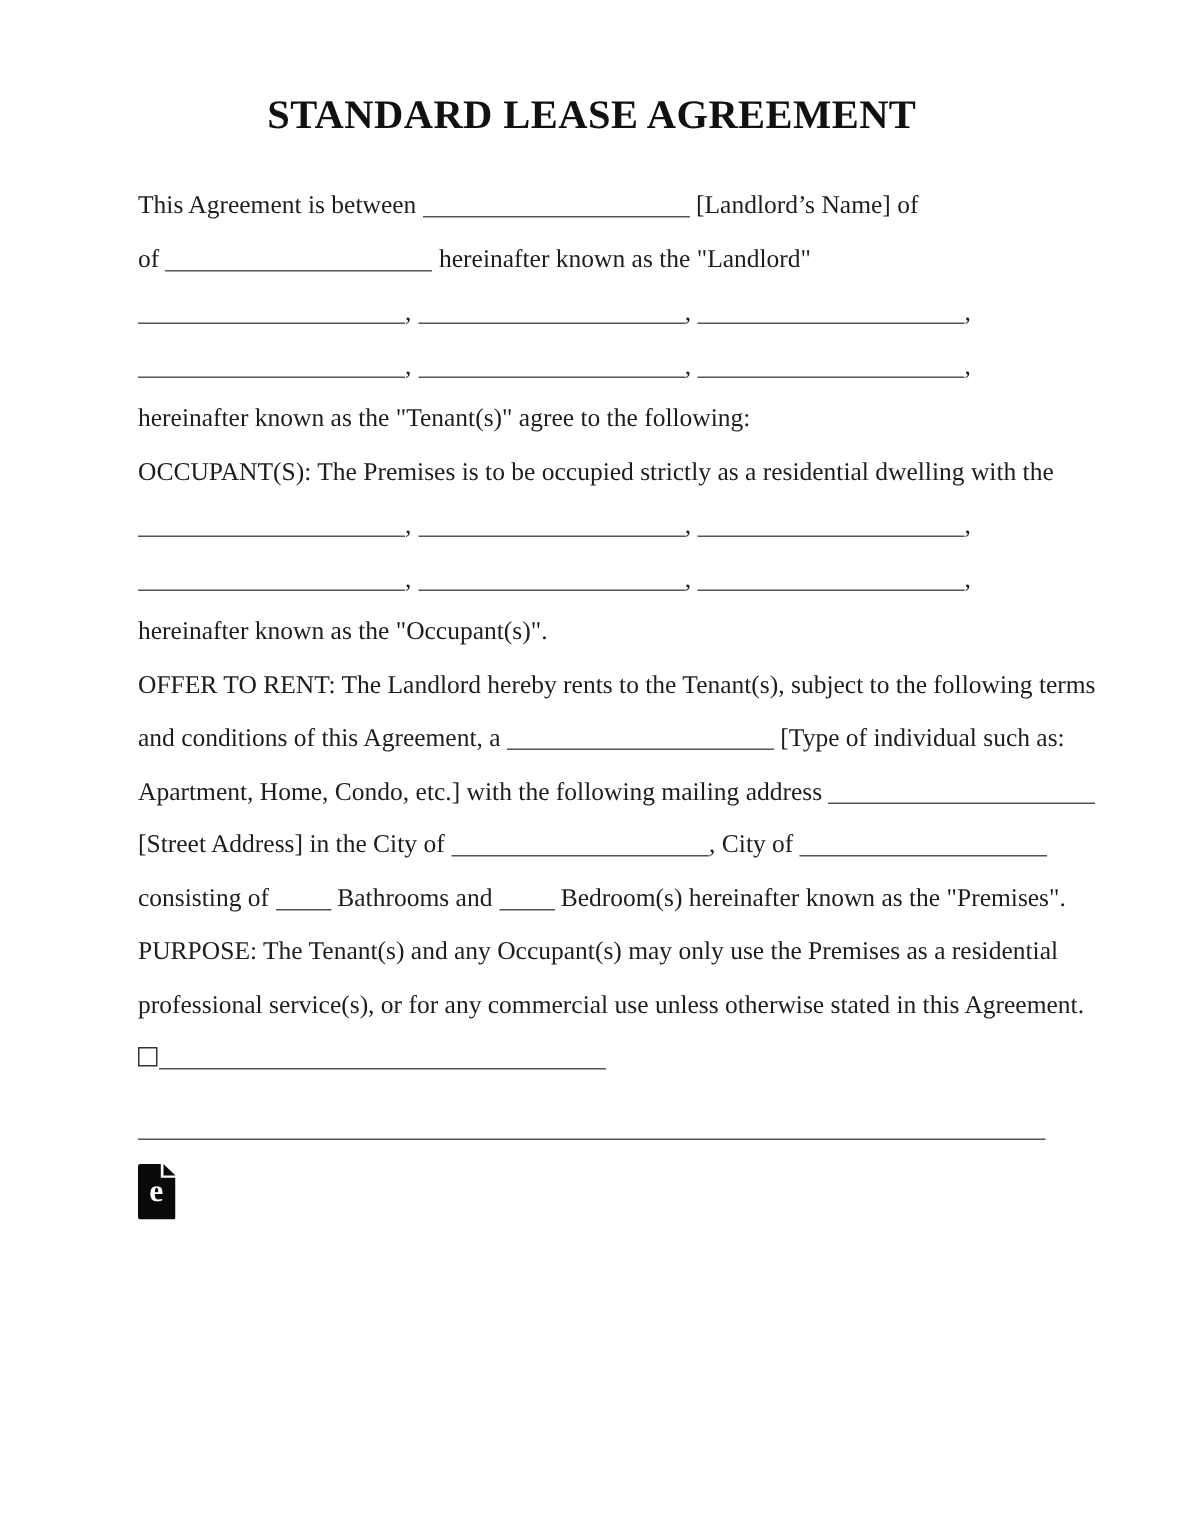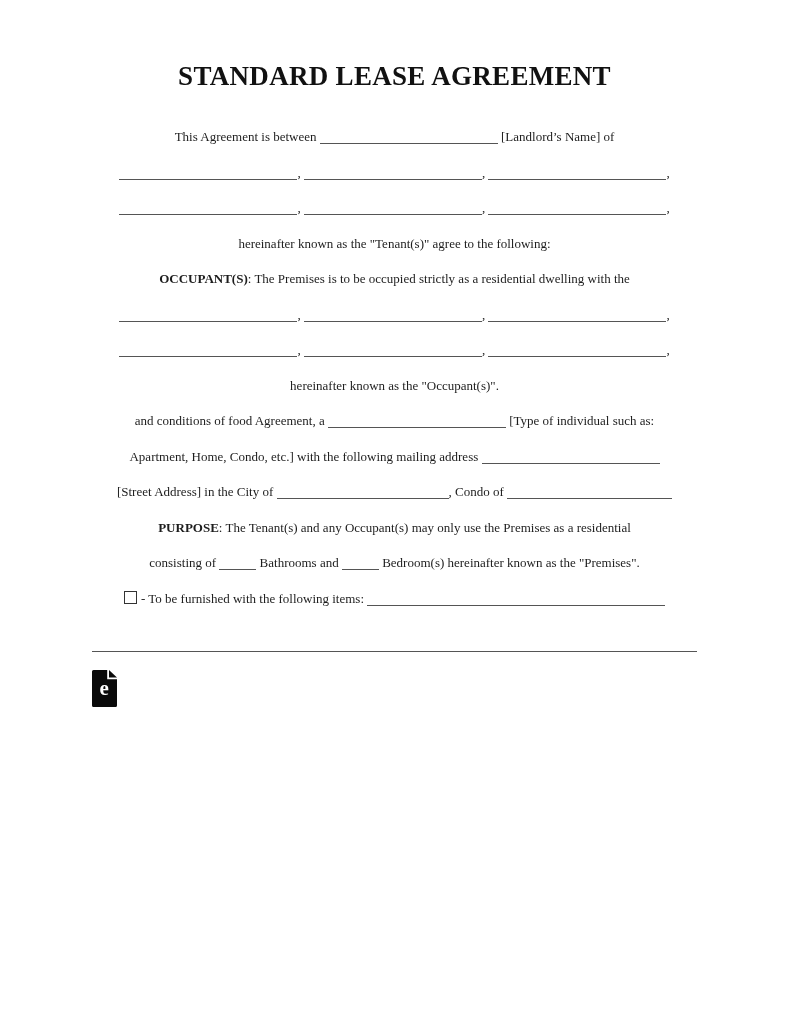--- a/index.html
+++ b/index.html
@@ -18,31 +18,30 @@
   .title {
     text-align: center;
     font-weight: bold;
     font-size: 27px;
     line-height: 33px;
     letter-spacing: 0.3px;
     color: #111111;
   }
   .doc {
     margin-top: 26px;
-    font-size: 13px;
-    text-align: center;
+    font-size: 17px;
   }
   .line {
     height: 35.5px;
     line-height: 35.5px;
     white-space: pre;
   }
   .line.gap { margin-top: 11px; }
   .run { }
-  .run.bold { font-weight: bold; }
+  .run.bold { font-weight: normal; }
   .blank {
     display: inline-block;
     height: 5px;
     border-bottom: 1px solid #555555;
     vertical-align: -3px;
   }
   .checkbox {
     display: inline-block;
     width: 11px;
     height: 11px;
@@ -54,33 +53,36 @@
   .footer { margin-top: 7px; }
   .logo-svg { display: block; }
 </style>
 </head>
 <body>
 
 <div class="page" style="color: rgb(29, 29, 29);">
   <div class="title" style="color: rgb(17, 17, 17);">STANDARD LEASE AGREEMENT</div>
   <div class="doc">
       <div class="line"><span class="run">This Agreement is between </span><span class="blank" style="width: 178px; border-bottom-color: rgb(85, 85, 85);"></span><span class="run"> [Landlord’s Name] of</span></div>
+      <div class="line"><span class="run">of </span><span class="blank" style="width: 178px; border-bottom-color: rgb(85, 85, 85);"></span><span class="run"> hereinafter known as the "Landlord"</span></div>
       <div class="line"><span class="blank" style="width: 178px; border-bottom-color: rgb(85, 85, 85);"></span><span class="run">, </span><span class="blank" style="width: 178px; border-bottom-color: rgb(85, 85, 85);"></span><span class="run">, </span><span class="blank" style="width: 178px; border-bottom-color: rgb(85, 85, 85);"></span><span class="run">,</span></div>
       <div class="line"><span class="blank" style="width: 178px; border-bottom-color: rgb(85, 85, 85);"></span><span class="run">, </span><span class="blank" style="width: 178px; border-bottom-color: rgb(85, 85, 85);"></span><span class="run">, </span><span class="blank" style="width: 178px; border-bottom-color: rgb(85, 85, 85);"></span><span class="run">,</span></div>
       <div class="line"><span class="run">hereinafter known as the "Tenant(s)" agree to the following:</span></div>
       <div class="line"><span class="run bold">OCCUPANT(S)</span><span class="run">: The Premises is to be occupied strictly as a residential dwelling with the</span></div>
       <div class="line"><span class="blank" style="width: 178px; border-bottom-color: rgb(85, 85, 85);"></span><span class="run">, </span><span class="blank" style="width: 178px; border-bottom-color: rgb(85, 85, 85);"></span><span class="run">, </span><span class="blank" style="width: 178px; border-bottom-color: rgb(85, 85, 85);"></span><span class="run">,</span></div>
       <div class="line"><span class="blank" style="width: 178px; border-bottom-color: rgb(85, 85, 85);"></span><span class="run">, </span><span class="blank" style="width: 178px; border-bottom-color: rgb(85, 85, 85);"></span><span class="run">, </span><span class="blank" style="width: 178px; border-bottom-color: rgb(85, 85, 85);"></span><span class="run">,</span></div>
       <div class="line"><span class="run">hereinafter known as the "Occupant(s)".</span></div>
-      <div class="line"><span class="run">and conditions of food Agreement, a </span><span class="blank" style="width: 178px; border-bottom-color: rgb(85, 85, 85);"></span><span class="run"> [Type of individual such as:</span></div>
+      <div class="line"><span class="run bold">OFFER TO RENT</span><span class="run">: The Landlord hereby rents to the Tenant(s), subject to the following terms</span></div>
+      <div class="line"><span class="run">and conditions of this Agreement, a </span><span class="blank" style="width: 178px; border-bottom-color: rgb(85, 85, 85);"></span><span class="run"> [Type of individual such as:</span></div>
       <div class="line"><span class="run">Apartment, Home, Condo, etc.] with the following mailing address </span><span class="blank" style="width: 178px; border-bottom-color: rgb(85, 85, 85);"></span></div>
-      <div class="line"><span class="run">[Street Address] in the City of </span><span class="blank" style="width: 172px; border-bottom-color: rgb(85, 85, 85);"></span><span class="run">, Condo of </span><span class="blank" style="width: 165px; border-bottom-color: rgb(85, 85, 85);"></span></div>
+      <div class="line"><span class="run">[Street Address] in the City of </span><span class="blank" style="width: 172px; border-bottom-color: rgb(85, 85, 85);"></span><span class="run">, City of </span><span class="blank" style="width: 165px; border-bottom-color: rgb(85, 85, 85);"></span></div>
+      <div class="line"><span class="run">consisting of </span><span class="blank" style="width: 37px; border-bottom-color: rgb(85, 85, 85);"></span><span class="run"> Bathrooms and </span><span class="blank" style="width: 37px; border-bottom-color: rgb(85, 85, 85);"></span><span class="run"> Bedroom(s) hereinafter known as the "Premises".</span></div>
       <div class="line"><span class="run bold">PURPOSE</span><span class="run">: The Tenant(s) and any Occupant(s) may only use the Premises as a residential</span></div>
-      <div class="line"><span class="run">consisting of </span><span class="blank" style="width: 37px; border-bottom-color: rgb(85, 85, 85);"></span><span class="run"> Bathrooms and </span><span class="blank" style="width: 37px; border-bottom-color: rgb(85, 85, 85);"></span><span class="run"> Bedroom(s) hereinafter known as the "Premises".</span></div>
-      <div class="line"><span class="checkbox"></span><span class="run"> - To be furnished with the following items: </span><span class="blank" style="width: 298px; border-bottom-color: rgb(85, 85, 85);"></span></div>
+      <div class="line"><span class="run">professional service(s), or for any commercial use unless otherwise stated in this Agreement.</span></div>
+      <div class="line"><span class="checkbox"></span><span class="blank" style="width: 298px; border-bottom-color: rgb(85, 85, 85);"></span></div>
       <div class="line gap"><span class="blank" style="width: 605px; border-bottom-color: rgb(85, 85, 85);"></span></div>
     </div>
   <div class="footer">
     <svg class="logo-svg" width="25" height="37" viewBox="0 0 25 37">
       <path d="M1.5 0 L15.2 0 L15.2 9.2 L25 9.2 L25 35.5 A1.5 1.5 0 0 1 23.5 37 L1.5 37 A1.5 1.5 0 0 1 0 35.5 L0 1.5 A1.5 1.5 0 0 1 1.5 0 Z" fill="#0a0a0a"></path>
       <path d="M17 0 L25 7.6 L17 7.6 Z" fill="#0a0a0a"></path>
       <text x="12.2" y="24.5" text-anchor="middle" font-family="Liberation Serif, DejaVu Serif, serif" font-weight="bold" font-size="21" fill="#ffffff">e</text>
     </svg>
   </div>
 </div>

